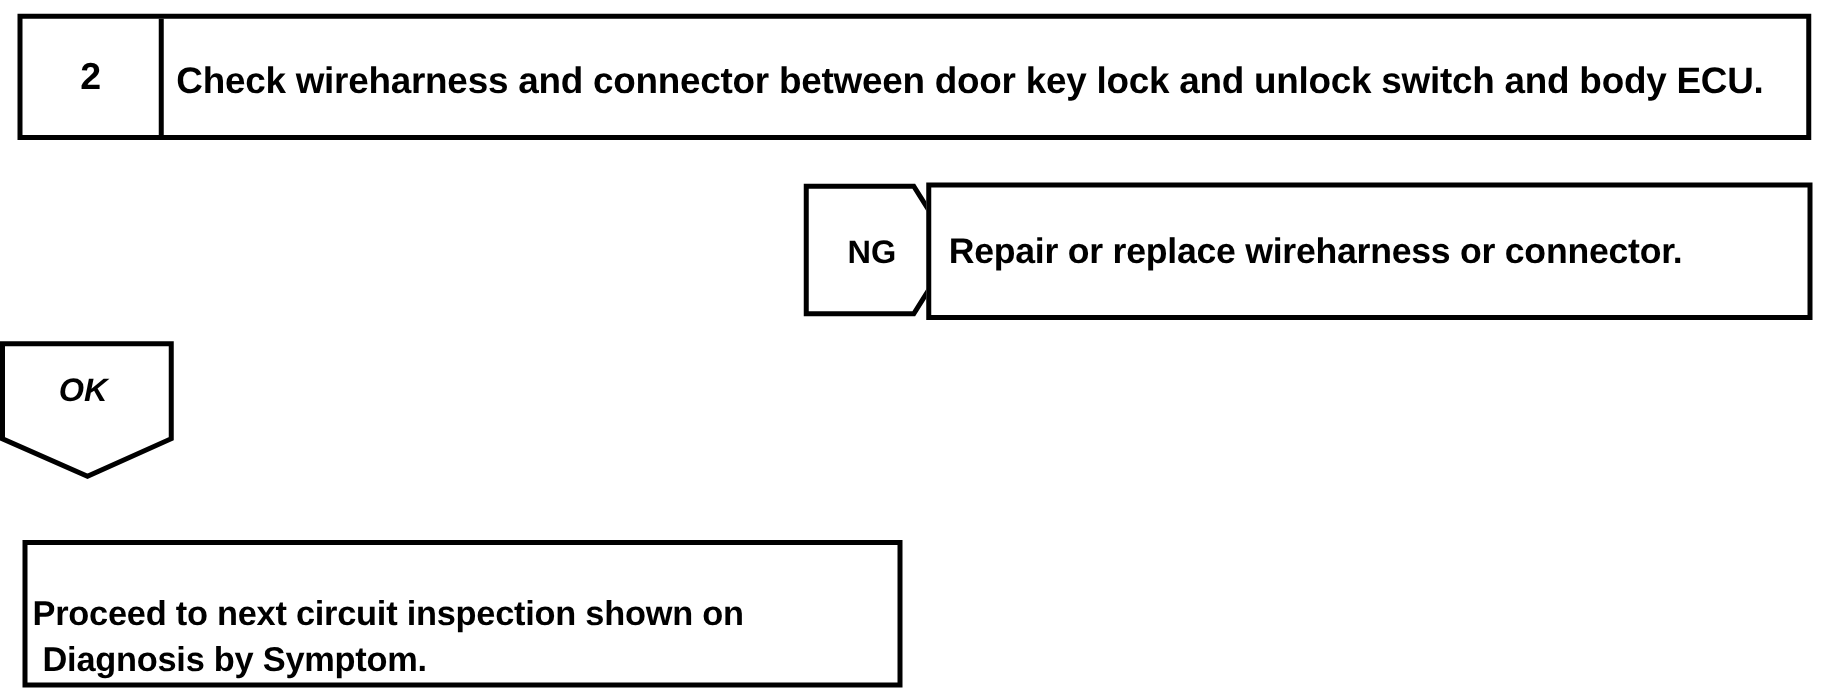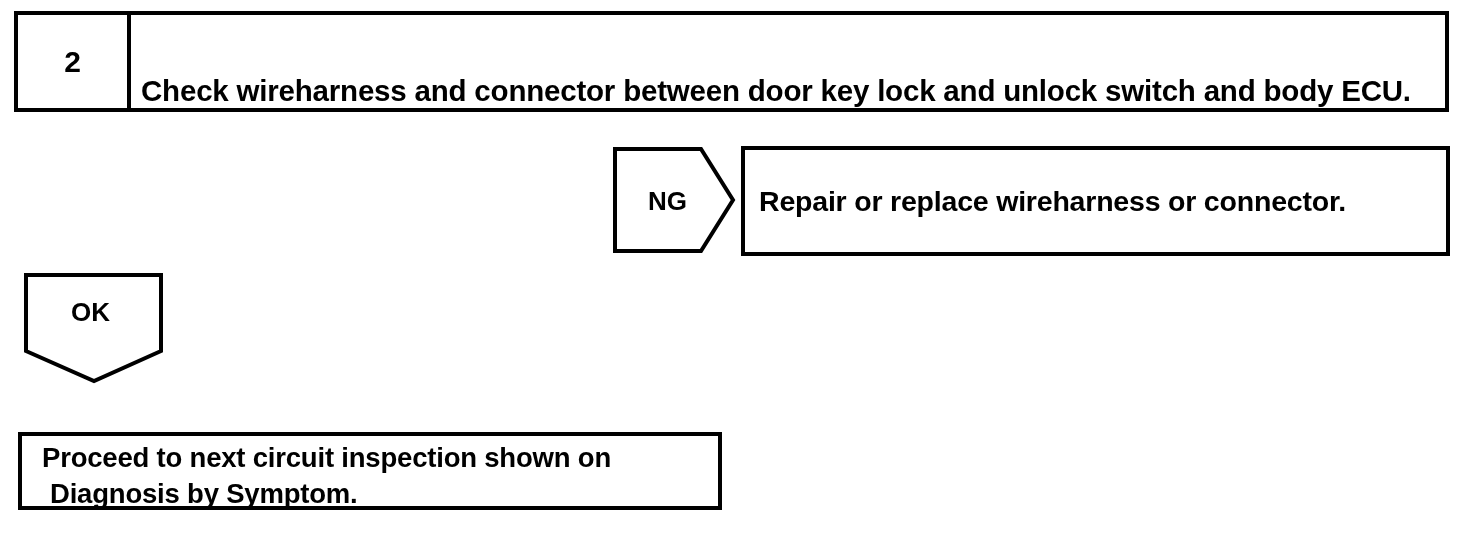--- a/index.html
+++ b/index.html
@@ -42,21 +42,21 @@
     flex: 0 0 auto;
   }
   .step-number-text {
     font-size: 30px;
     font-weight: bold;
     line-height: 1;
   }
   .step-text-cell {
     flex: 1 1 auto;
     display: flex;
-    align-items: flex-end;
+    align-items: center;
     padding: 8px 6px 0 10px;
     box-sizing: border-box;
   }
   .step-instruction {
     font-size: 29.5px;
     font-weight: bold;
     line-height: 1.17;
     letter-spacing: -0.2px;
     margin: 0;
   }
@@ -82,23 +82,23 @@
     font-weight: bold;
     line-height: 1.15;
     letter-spacing: -0.2px;
     margin: 0;
     text-align: center;
   }
   #proceed-box {
     left: 18px;
     top: 432px;
     width: 704px;
-    height: 78px;
-    align-items: center;
-    padding: 10px 6px 0 28px;
+    height: 118px;
+    align-items: flex-end;
+    padding: 10px 6px 0 12px;
   }
   #proceed-text {
     font-size: 27.5px;
     font-weight: bold;
     line-height: 1.32;
     letter-spacing: -0.2px;
     margin: 0;
     text-indent: -8px;
   }
 
@@ -115,36 +115,37 @@
   }
   .branch-label {
     position: relative;
     font-size: 26px;
     font-weight: bold;
     line-height: 1;
     white-space: nowrap;
   }
 
   #ng-branch {
-    left: 613px;
+    left: 643px;
     top: 147px;
     width: 122px;
     height: 106px;
     text-align: center;
   }
   #ng-branch .branch-label {
     left: 35px;
     top: 41px;
   }
 
   #ok-branch {
-    left: 24px;
+    left: 0;
     top: 273px;
     width: 140px;
     height: 111px;
+    font-style: italic;
   }
   #ok-branch .branch-label {
     left: 47px;
     top: 26px;
   }
 </style>
 </head>
 <body>
 
 <div id="canvas">

